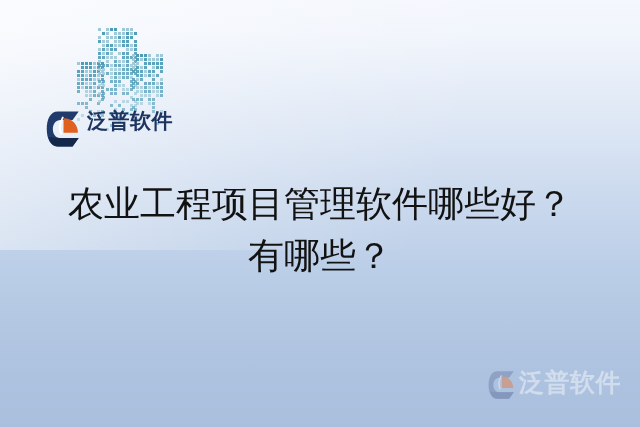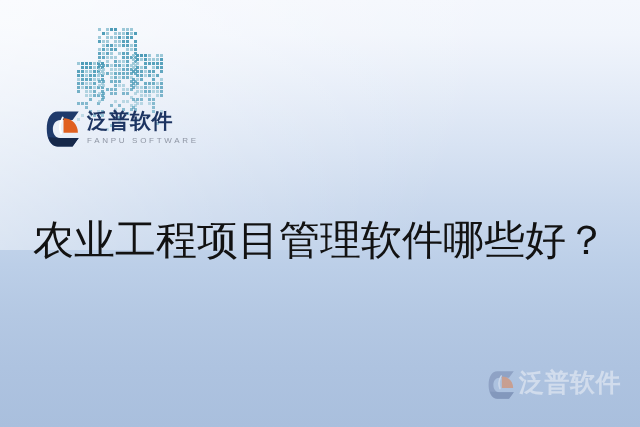--- a/index.html
+++ b/index.html
@@ -94,25 +94,24 @@
   }
 
   
   #headline {
     position: absolute;
     left: 0;
     top: 178px;
     width: 640px;
     text-align: center;
     font-family: "Liberation Serif", "DejaVu Serif", serif;
-    font-size: 41px;
+    font-size: 36px;
     line-height: 52px;
     color: #121212;
     letter-spacing: 0px;
-    margin-top: 36px;
   }
   #headline .hl-line {
     display: block;
     white-space: nowrap;
   }
 
   
   #watermark {
     position: absolute;
     left: 488px;
@@ -495,26 +494,26 @@
 
         <path d="M46 22 C68 22 84 38 84 60 L46 60 Z" fill="#e0601f"></path>
         <path d="M46 60 L84 60 C84 66 82 71 79 75 L46 75 Z" fill="#16284a" opacity="0"></path>
 
         <path d="M44 20 C36 34 34 48 40 62" stroke="#ffffff" stroke-width="5" fill="none" stroke-linecap="round"></path>
       </svg>
     </span>
 
     <div id="logo-wordmarks">
       <div id="logo-cn">泛普软件</div>
-      <div id="logo-en">FANPU SOFTWARE</div>
     </div>
   </div>
 
   <div id="headline">
     <span class="hl-line">农业工程项目管理软件哪些好？</span>
+    <span class="hl-line">有哪些？</span>
   </div>
 
   <div id="watermark">
 
     <span id="wm-mark">
       <svg viewBox="0 0 100 100" width="30" height="30" aria-hidden="true">
         <path d="M31 4 L86 4 L70 26 L38 26 C26 26 18 36 18 50
                  C18 64 26 74 38 74 L86 74 L70 96 L31 96
                  C12 96 2 76 2 50 C2 24 12 4 31 4 Z" fill="#7d90b6"></path>
         <path d="M38 74 L86 74 L70 96 L31 96 C20 96 11 87 6 72 Z" fill="#6b7fa8"></path>

